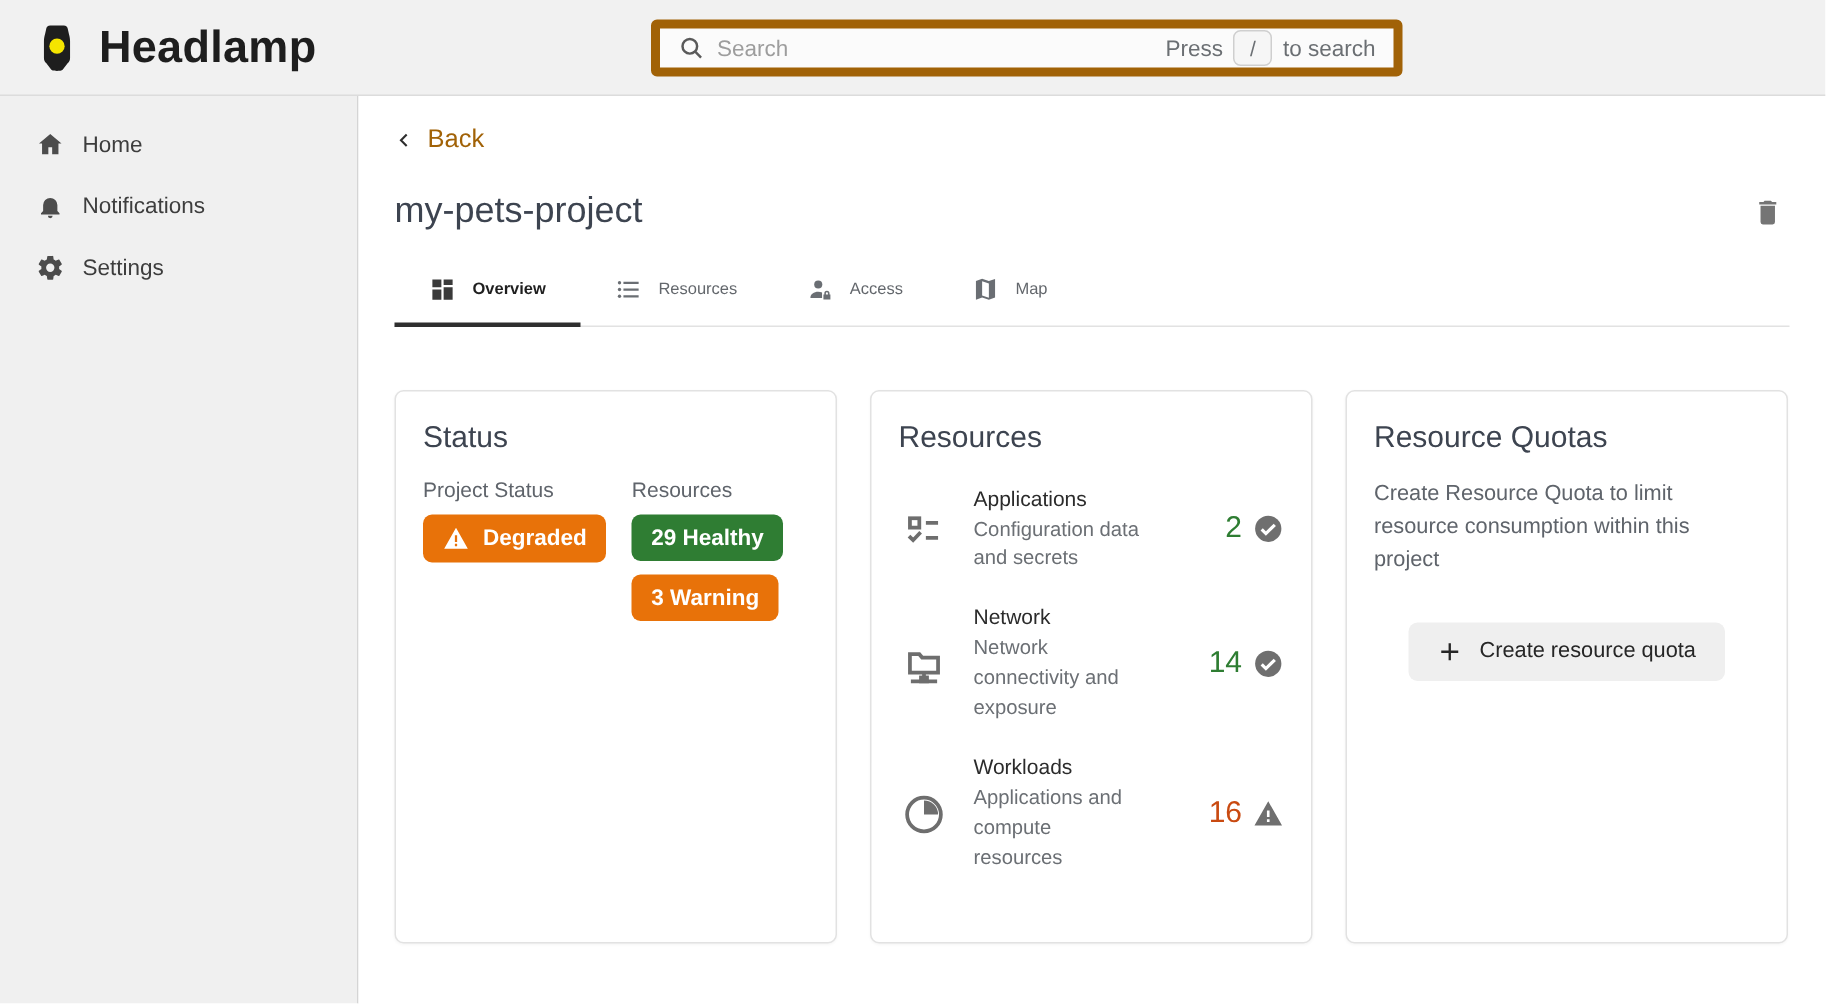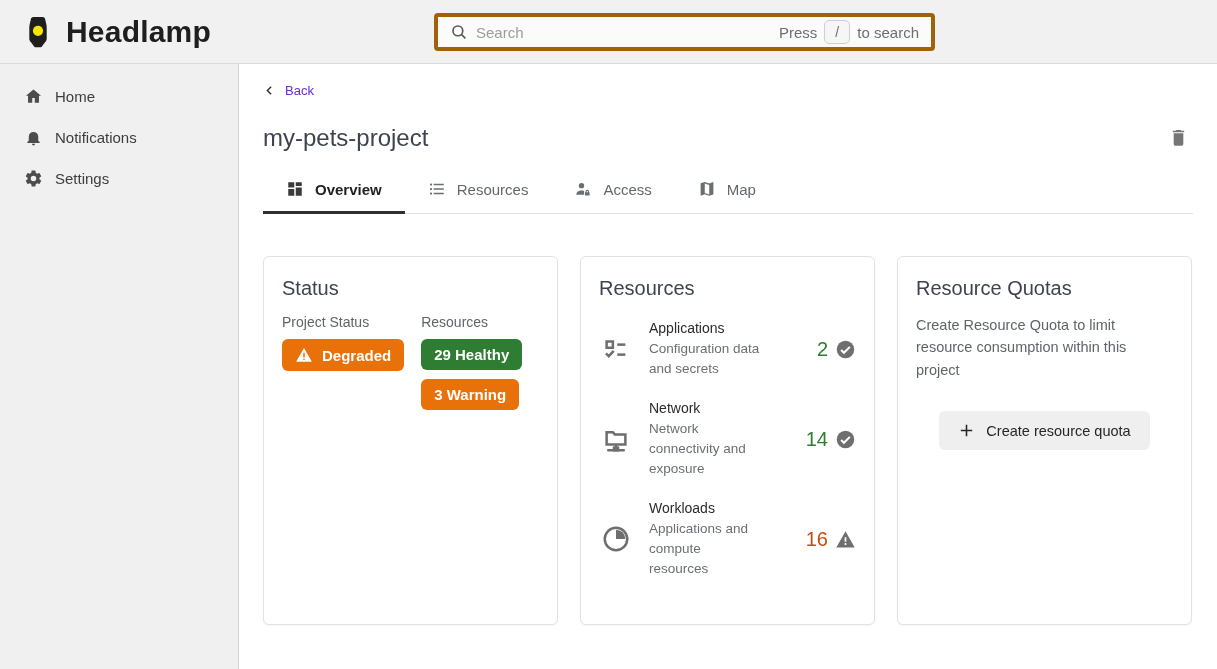--- a/index.html
+++ b/index.html
@@ -28,21 +28,21 @@
     color: #1e1e1e;
     letter-spacing: 0.2px;
   }
   .searchbox {
     position: absolute;
     left: 434px;
     top: 13px;
     width: 501px;
     height: 38px;
     background: #fbfbfb;
-    border: 4px solid #a16207;
+    border: 6px solid #a16207;
     border-radius: 4px;
     display: flex;
     align-items: center;
     padding: 0 12px;
   }
   .searchbox input {
     flex: 1;
     border: none;
     outline: none;
     background: transparent;
@@ -100,22 +100,22 @@
     background: #ffffff;
     padding: 0 24px;
     overflow: hidden;
   }
 
   .back-row {
     margin-top: 19px;
     display: inline-flex;
     align-items: center;
     gap: 9px;
-    font-size: 13px;
-    color: #6d28d9;
+    font-size: 17px;
+    color: #a16207;
     cursor: pointer;
   }
 
   .title-row {
     margin-top: 22px;
     display: flex;
     align-items: center;
     justify-content: space-between;
   }
   .page-title {
@@ -133,24 +133,24 @@
   }
 
   
   .tabs {
     margin-top: 24px;
     display: flex;
     border-bottom: 1px solid #e2e2e2;
   }
   .tab {
     display: flex;
-    align-items: flex-end;
+    align-items: center;
     gap: 11px;
     padding: 4px 23px 15px 23px;
-    font-size: 15px;
+    font-size: 11px;
     color: #63676c;
     cursor: pointer;
     position: relative;
   }
   .tab .icon { display: inline-flex; color: #6a6e73; }
   .tab.active { color: #1f1f1f; font-weight: 700; }
   .tab.active .icon { color: #3a3a3a; }
   .tab.active::after {
     content: "";
     position: absolute;

